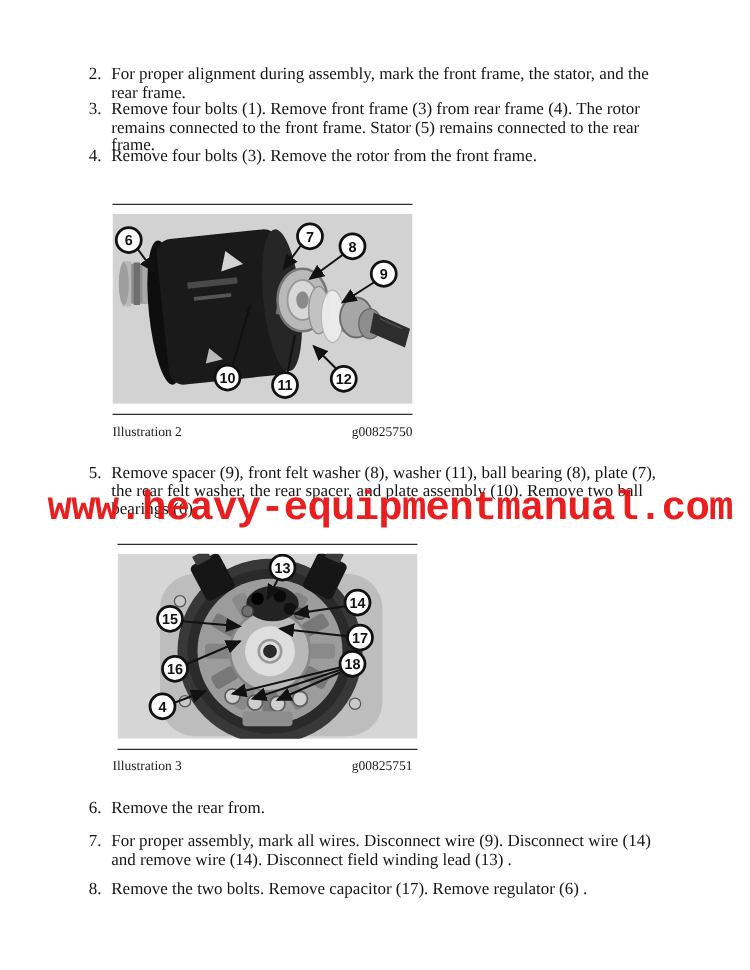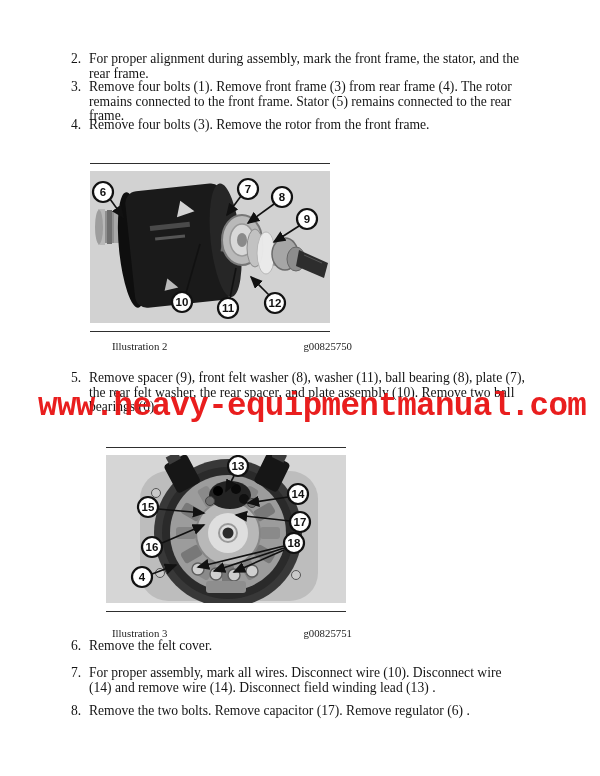--- a/index.html
+++ b/index.html
@@ -6,21 +6,21 @@
   .page{position:relative;width:600px;height:776px;background:#ffffff;overflow:hidden;
         font-family:"Liberation Serif",serif;color:#141414;}
   .step{position:absolute;left:71px;font-size:13.6px;line-height:14.6px;}
   .step .num{position:absolute;left:0;top:0;}
   .step .txt{margin-left:18px;width:438px;}
   .illo{position:absolute;left:90px;width:240px;
         border-top:1.6px solid #2e2e2e;border-bottom:1.6px solid #2e2e2e;
         padding:7px 0 8px 0;}
   .photo{display:block;width:240px;}
   .caption{position:absolute;left:90px;width:240px;display:flex;justify-content:space-between;
-           font-size:10.8px;line-height:12px;color:#1c1c1c;margin-left:22px;}
+           font-size:10.8px;line-height:12px;color:#1c1c1c;}
   .watermark{position:absolute;left:38px;top:369px;width:524px;z-index:6;
              font-family:Liberation Mono, monospace;font-weight:bold;
              font-size:32.5px;line-height:40px;letter-spacing:-0.6px;white-space:nowrap;
              opacity:0.95;margin-top:18px;}
   svg text.co{font-family:"Liberation Sans",sans-serif;font-weight:bold;font-size:11.5px;fill:#111;}
   svg .lead{stroke:#111;stroke-width:1.6;fill:none;}
   svg .cocircle{fill:#fff;stroke:#111;stroke-width:2.2;}
 </style>
 </head>
 <body>
@@ -126,21 +126,21 @@
     <span>g00825750</span>
   </div>
 
   <div class="step" style="top:371px">
     <span class="num">5.</span>
     <div class="txt" style="width:441px">Remove spacer (9), front felt washer (8), washer (11), ball bearing (8), plate (7), the rear felt washer, the rear spacer, and plate assembly (10). Remove two ball bearings (6).</div>
   </div>
 
   <div class="watermark" style="color: rgb(232, 19, 19);">www.heavy-equipmentmanual.com</div>
 
-  <figure class="illo" style="top:431px;margin:16px">
+  <figure class="illo" style="top:431px;margin:4px">
     <svg class="photo" width="240" height="148" viewBox="0 0 240 148" xmlns="http://www.w3.org/2000/svg">
       <defs>
         <marker id="ah3" markerWidth="9" markerHeight="8" refX="7" refY="3.5" orient="auto">
           <path d="M0,0 L8,3.5 L0,7 Z" fill="#111"></path>
         </marker>
       </defs>
       <rect x="0" y="0" width="240" height="148" fill="#d6d6d6"></rect>
 
       <g>
         <rect x="34" y="16" width="178" height="130" rx="28" fill="#bdbdbd"></rect>
@@ -260,31 +260,31 @@
       <g>
         <circle class="cocircle" cx="188" cy="88" r="10"></circle>
         <text class="co" x="188" y="88" text-anchor="middle" dy="0.37em">18</text>
       </g>
       <g>
         <circle class="cocircle" cx="36" cy="122" r="10"></circle>
         <text class="co" x="36" y="122" text-anchor="middle" dy="0.37em">4</text>
       </g>
     </svg>
   </figure>
-  <div class="caption" style="top:627px">
+  <div class="caption" style="top:607px">
     <span>Illustration 3</span>
     <span>g00825751</span>
   </div>
 
   <div class="step" style="top:639px">
     <span class="num">6.</span>
-    <div class="txt">Remove the felt cover.</div>
+    <div class="txt">Remove the rear from.</div>
   </div>
   <div class="step" style="top:666px">
     <span class="num">7.</span>
-    <div class="txt">For proper assembly, mark all wires. Disconnect wire (10). Disconnect wire (14) and remove wire (14). Disconnect field winding lead (13) .</div>
+    <div class="txt">For proper assembly, mark all wires. Disconnect wire (9). Disconnect wire (14) and remove wire (14). Disconnect field winding lead (13) .</div>
   </div>
   <div class="step" style="top:704px">
     <span class="num">8.</span>
     <div class="txt">Remove the two bolts. Remove capacitor (17). Remove regulator (6) .</div>
   </div>
 
 </div>
 
 </body></html>

